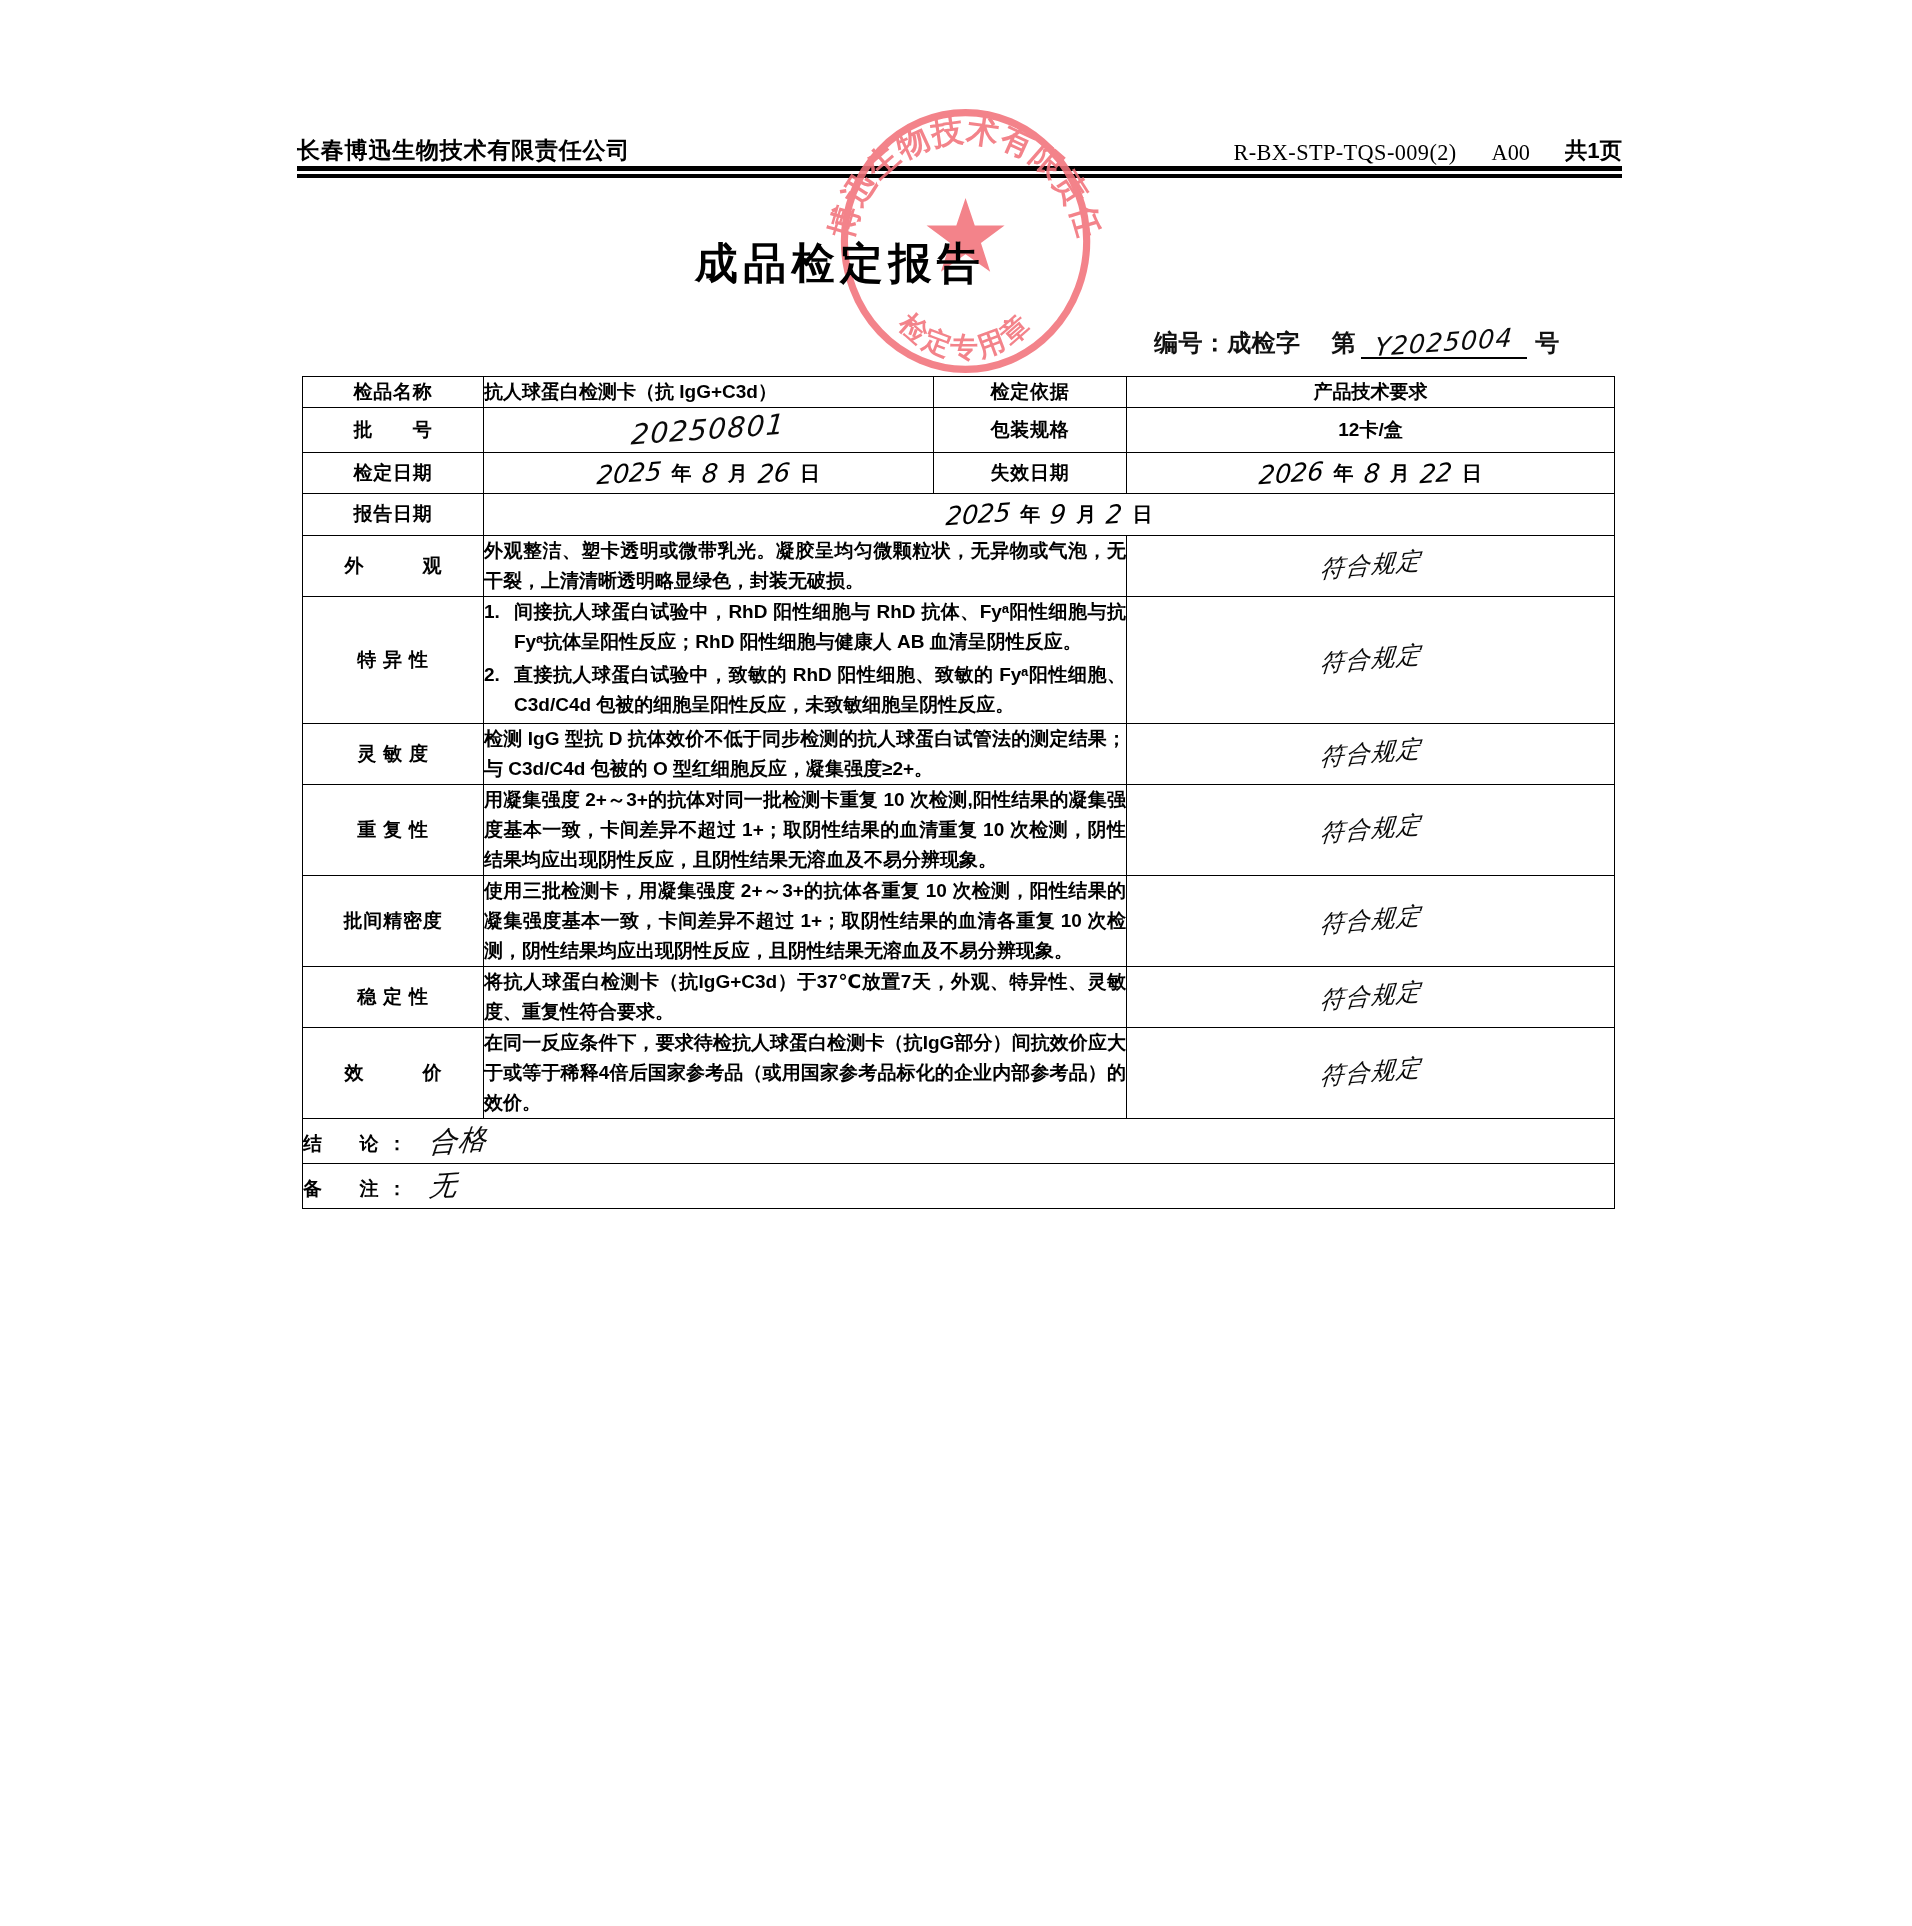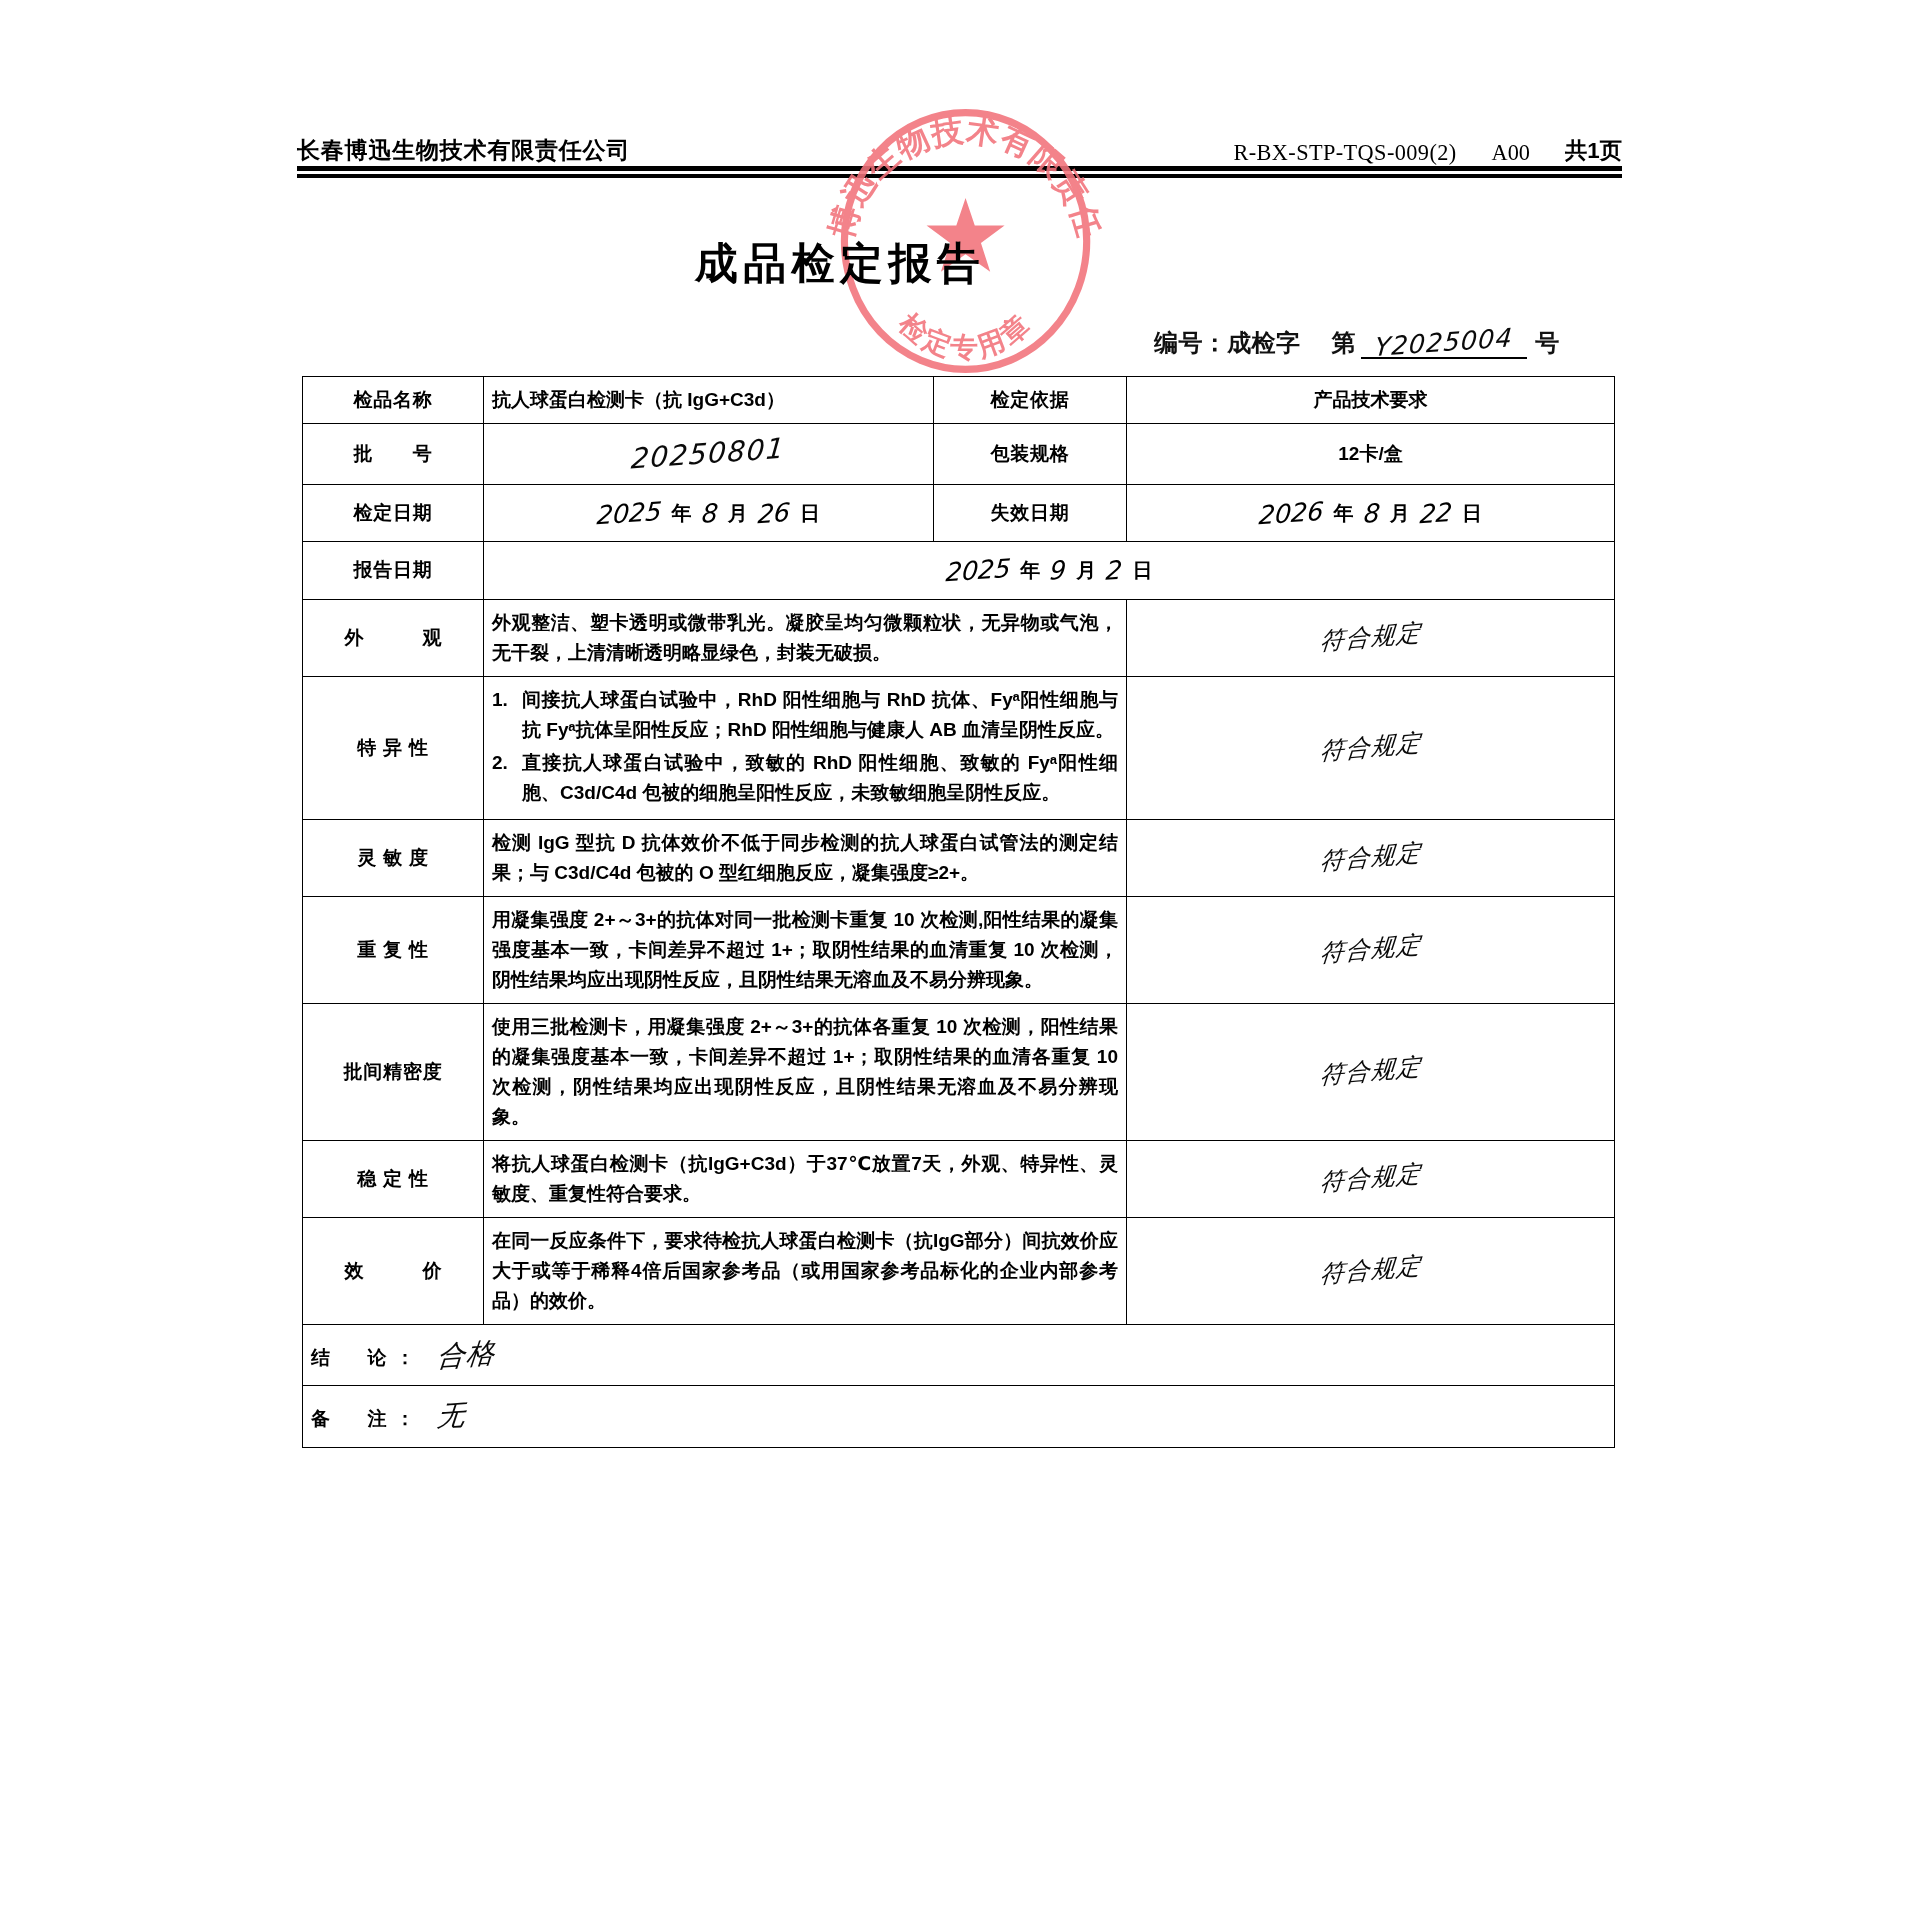--- a/index.html
+++ b/index.html
@@ -49,21 +49,21 @@
   }
   .numline .nl-hao{margin-left:3.1px;}
 
   
   table.report{
     position:absolute;left:302px;top:376px;width:1312px;
     border-collapse:collapse;table-layout:fixed;
   }
   table.report td{
     border:1.9px solid #000;
-    padding:8px;vertical-align:middle;
+    padding:0;vertical-align:middle;
     font-size:19px;line-height:1.58;color:#000;
   }
   .c-label{
     width:181px;text-align:center;
     font-family:"Liberation Sans","DejaVu Sans",sans-serif;font-weight:bold;
     font-size:20px;letter-spacing:0.8px;
     padding:10px 3.9px;
   }
   .c-label.sp2{letter-spacing:7px;text-indent:7px;}
   .c-val{

